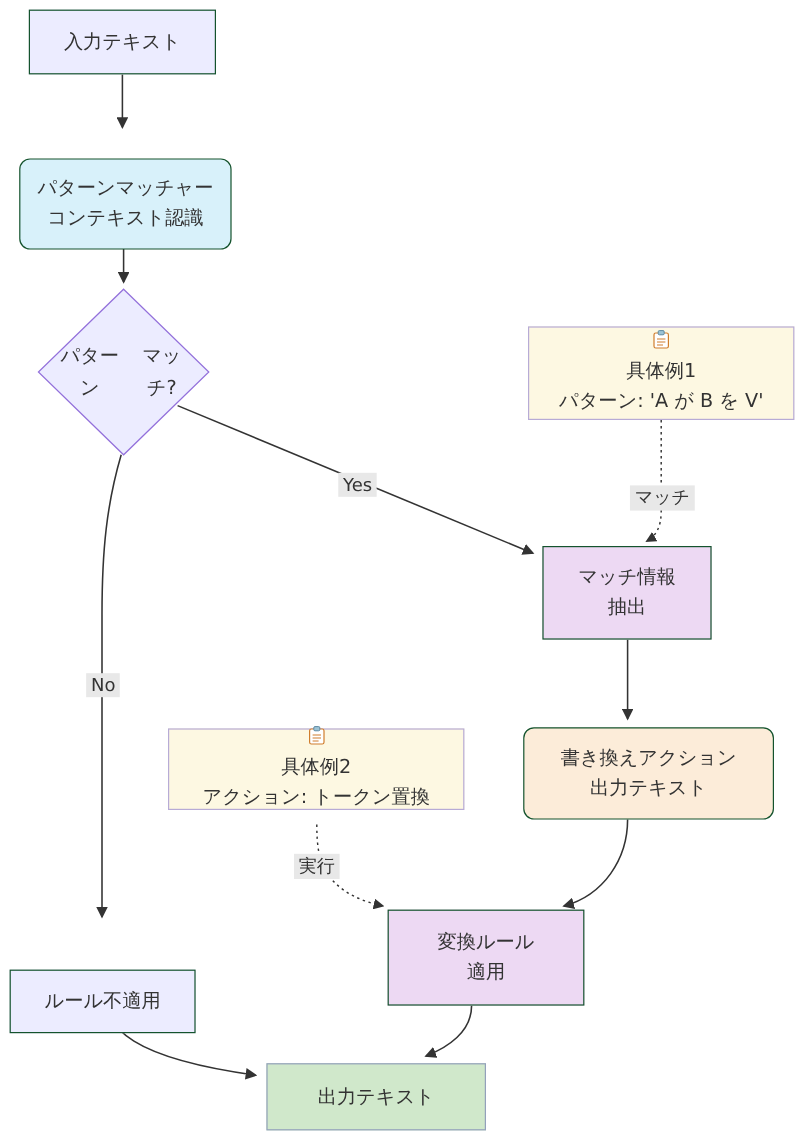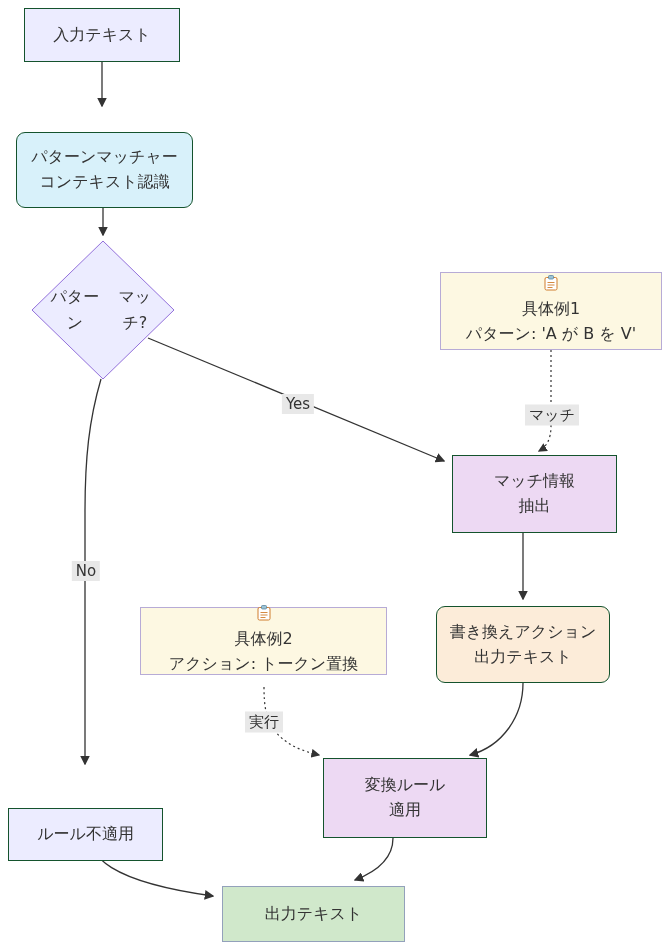--- a/index.html
+++ b/index.html
@@ -94,26 +94,26 @@
         <rect x="4.5" y="0.5" width="5" height="3.5" rx="1" fill="#9cc3d5" stroke="#5a87a0" stroke-width="0.8"></rect>
         <line x1="3.5" y1="7.5" x2="10.5" y2="7.5" stroke="#d07d2c" stroke-width="0.9"></line>
         <line x1="3.5" y1="10" x2="10.5" y2="10" stroke="#d07d2c" stroke-width="0.9"></line>
         <line x1="3.5" y1="12.5" x2="8.5" y2="12.5" stroke="#d07d2c" stroke-width="0.9"></line>
       </svg>
       <span>具体例1</span>
     </span>
     <span class="nline">パターン: 'A が B を V'</span>
   </div>
 
-  <div class="node fill-purple" style="left:452px;top:455px;width:165px;height:78px;">
+  <div class="node fill-purple" style="left:452px;top:455px;width:141px;height:78px;">
     <span class="nline">マッチ情報</span>
     <span class="nline">抽出</span>
   </div>
 
-  <div class="node rounded fill-peach" style="left:436px;top:606px;width:174px;height:77px;">
+  <div class="node rounded fill-peach" style="left:436px;top:606px;width:209px;height:77px;">
     <span class="nline">書き換えアクション</span>
     <span class="nline">出力テキスト</span>
   </div>
 
   <div class="node fill-yellow" style="left:140px;top:607px;width:247px;height:68px;">
     <span class="ex-title">
       <svg class="clip-icon" width="14" height="16" viewBox="0 0 14 16">
         <rect x="1" y="2.5" width="12" height="12.5" rx="1.5" fill="#ffffff" stroke="#d07d2c" stroke-width="1"></rect>
         <rect x="4.5" y="0.5" width="5" height="3.5" rx="1" fill="#9cc3d5" stroke="#5a87a0" stroke-width="0.8"></rect>
         <line x1="3.5" y1="7.5" x2="10.5" y2="7.5" stroke="#d07d2c" stroke-width="0.9"></line>

